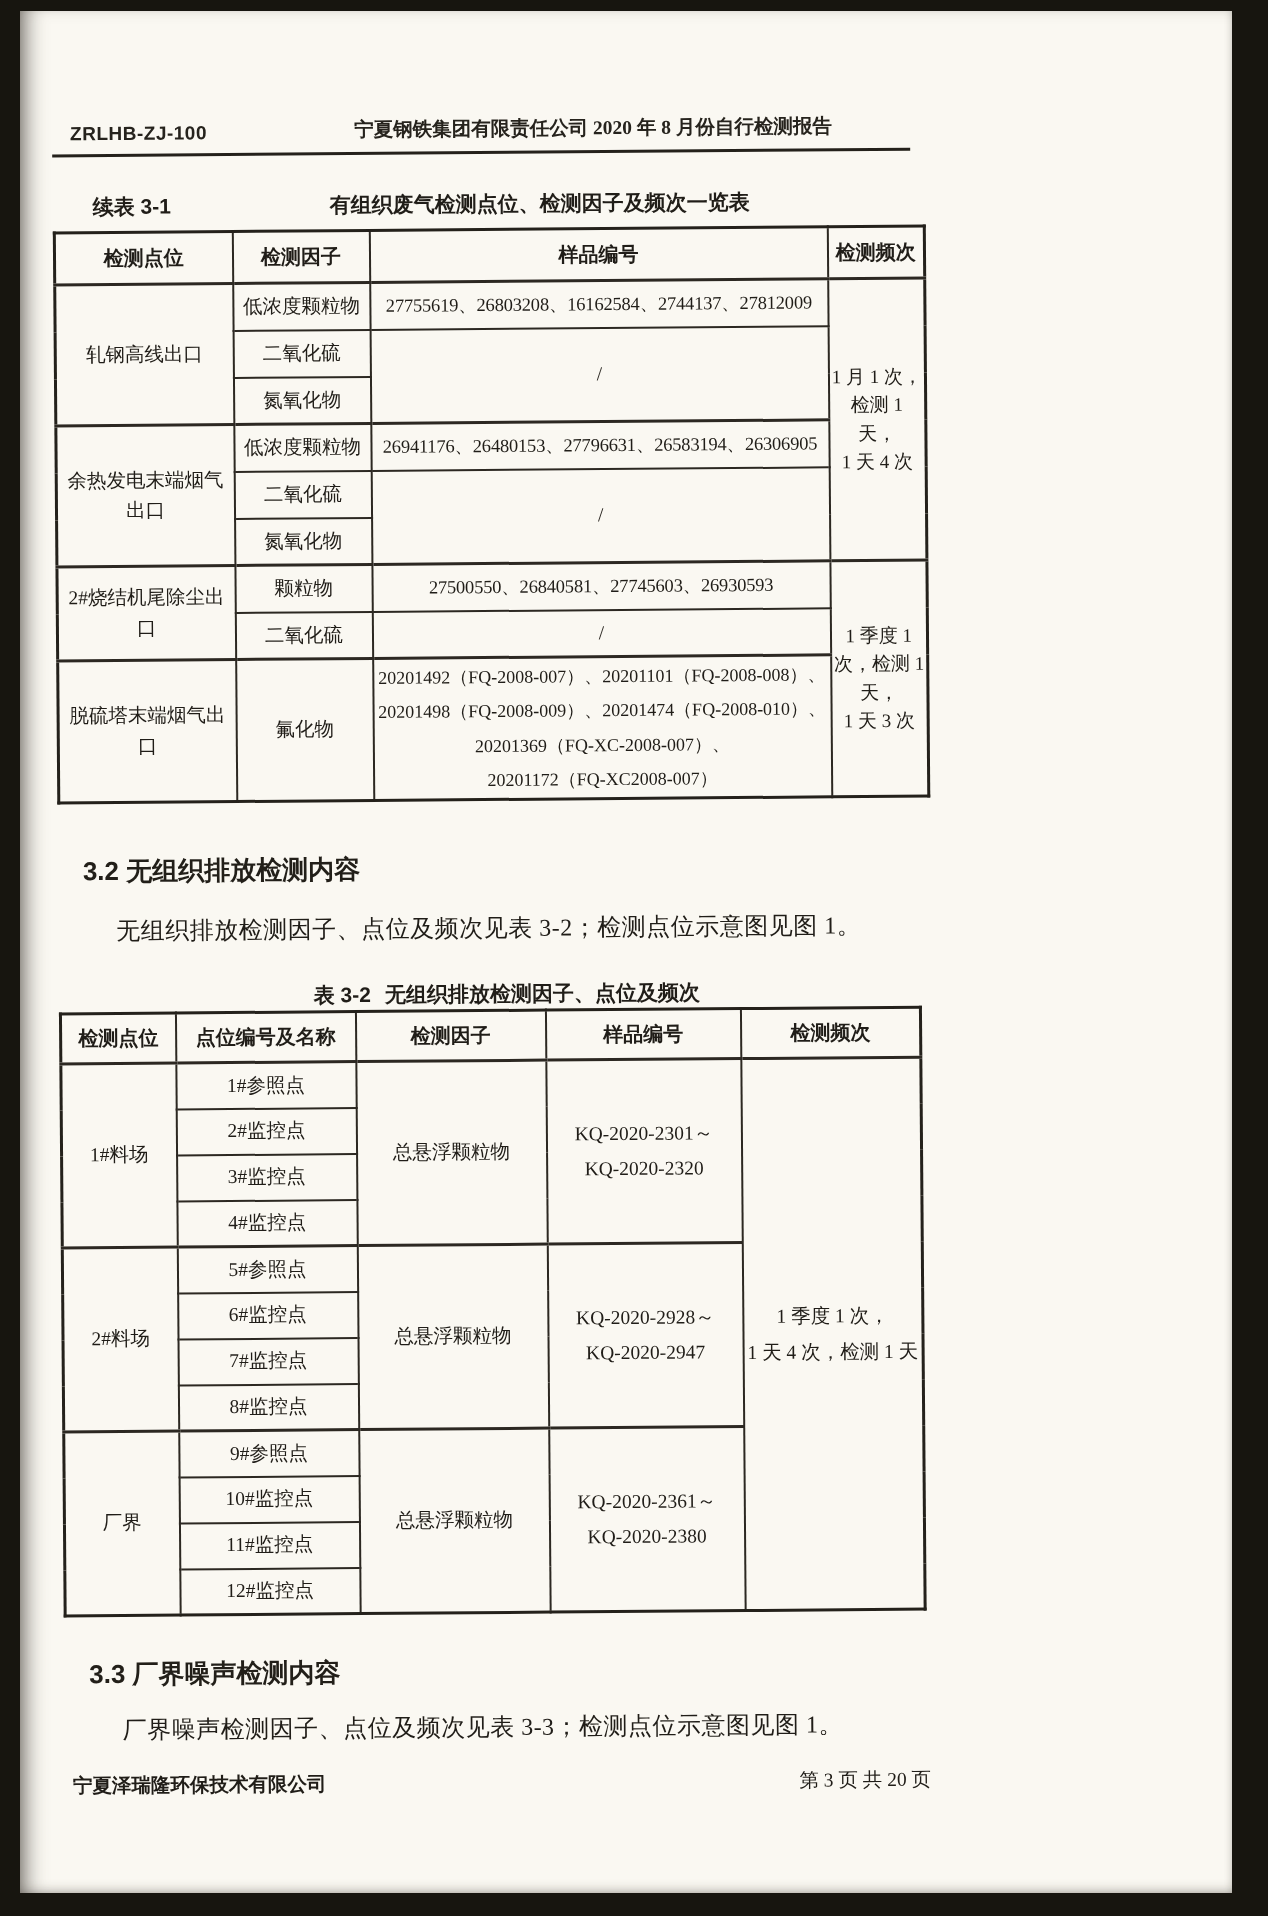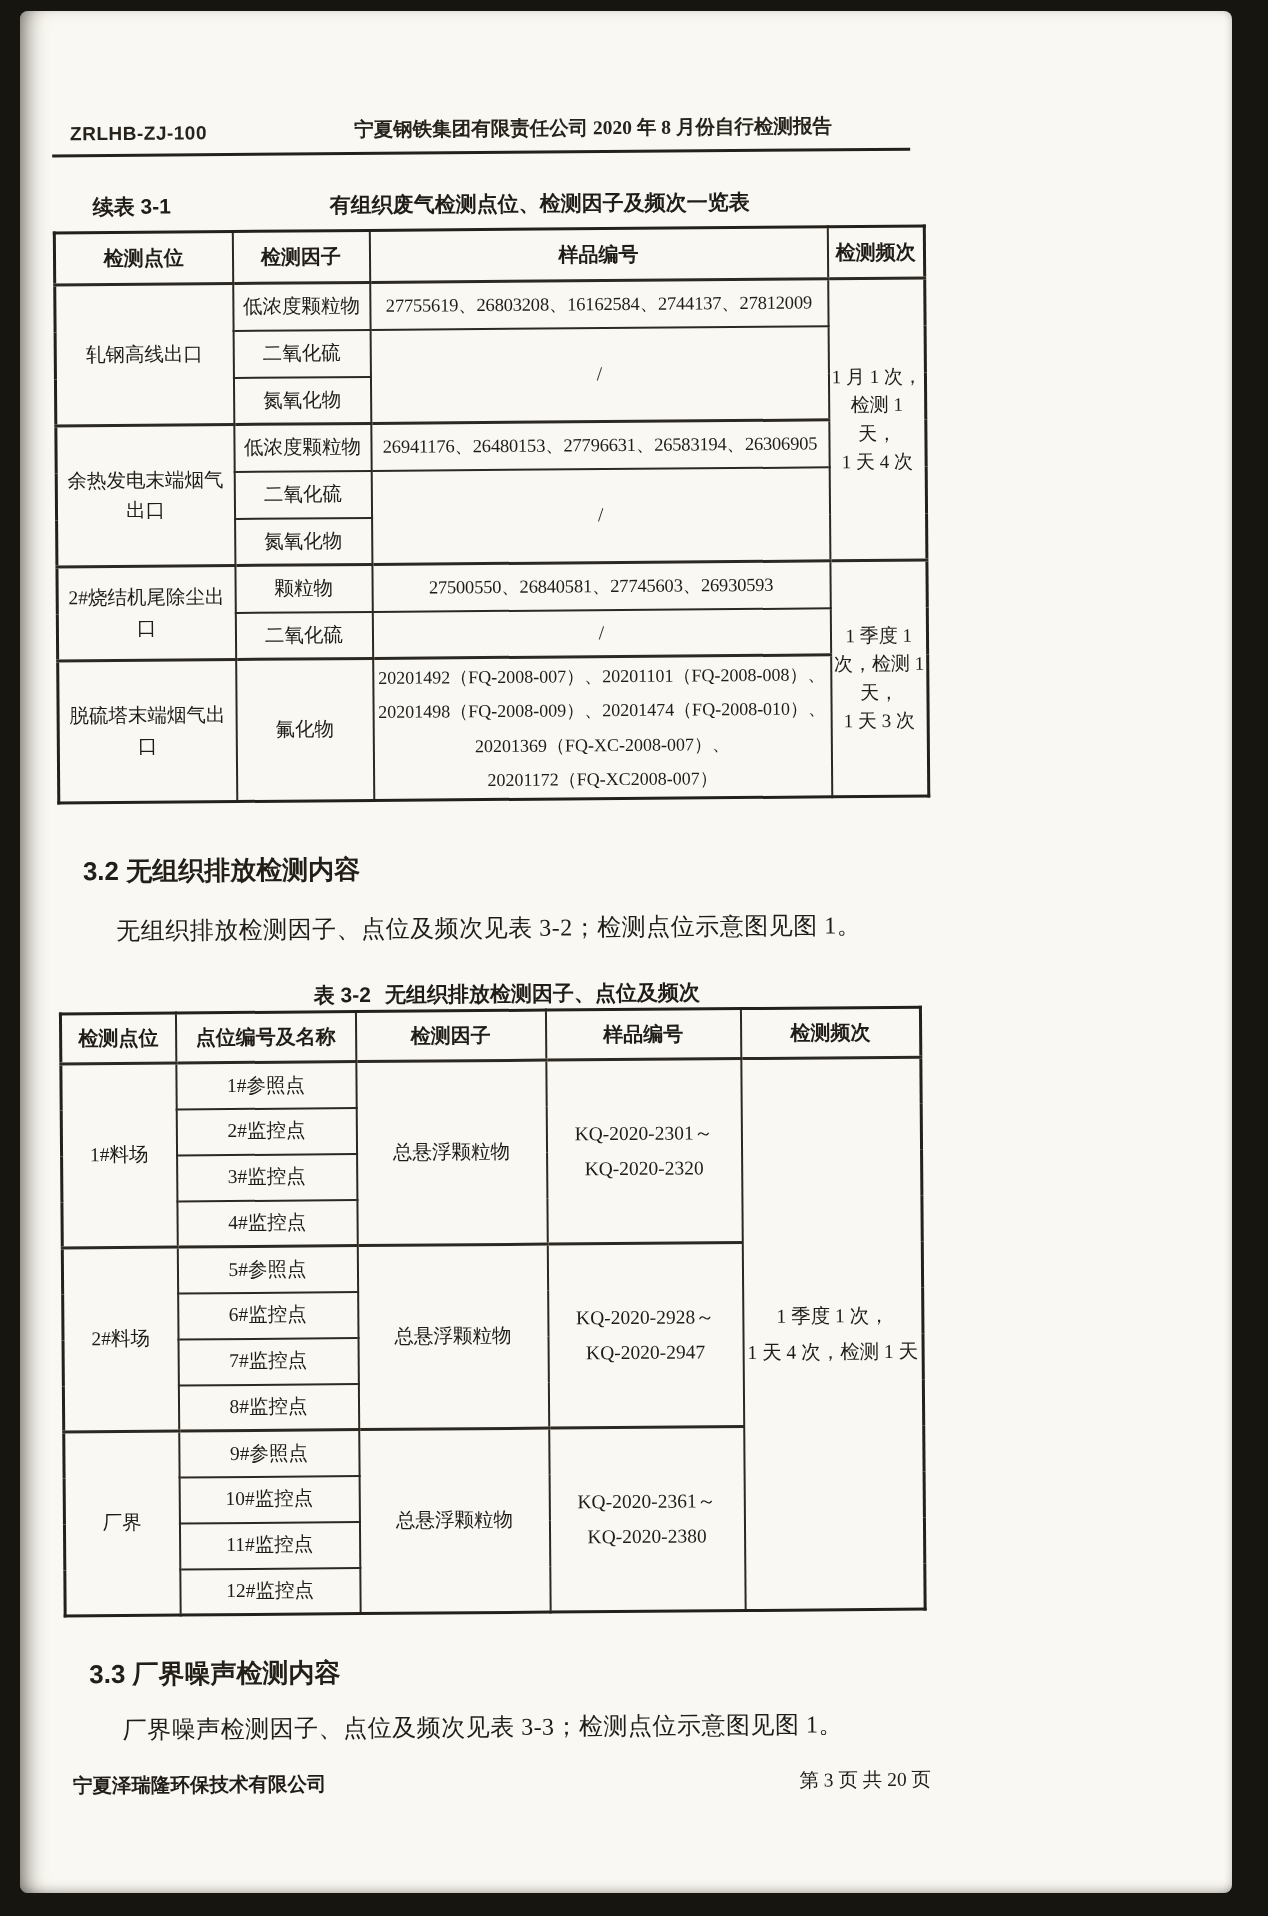--- a/index.html
+++ b/index.html
@@ -11,21 +11,20 @@
     position:relative;
     overflow:hidden;
   }
   .sheet {
     position:absolute; left:20px; top:11px;
     width:1212px; height:1882px;
     background:#faf8f2;
     box-shadow:inset 18px 0 22px -14px rgba(60,55,48,.75),
                inset -4px 0 10px -6px rgba(60,55,48,.35),
                inset 0 -6px 14px -8px rgba(60,55,48,.5);
-    border-radius:8px;
   }
   .content {
     position:absolute; left:37px; top:0; width:872px; height:100%;
     transform:rotate(-0.45deg);
     transform-origin:50% 40%;
   }
   .sans { font-family:"Liberation Sans", sans-serif; }
 
   
   .doc-header { display:flex; align-items:flex-end; margin-top:104px; }

